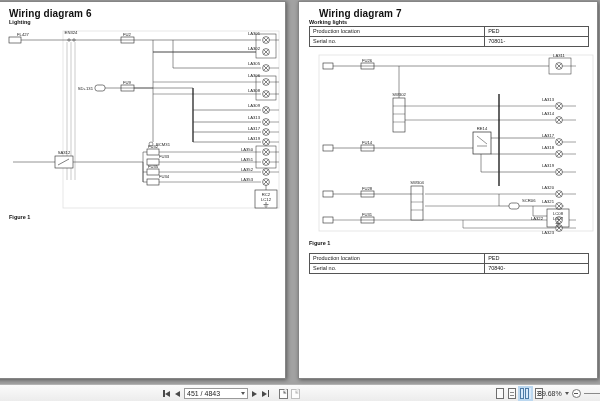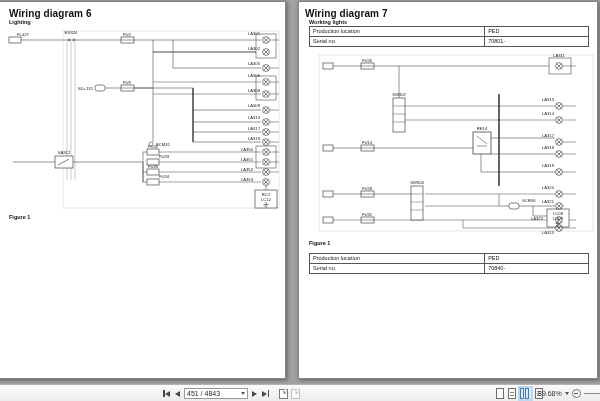--- a/index.html
+++ b/index.html
@@ -183,21 +183,21 @@
         <text x="263" y="166" text-anchor="middle">RC2</text>
         <text x="263" y="171" text-anchor="middle">LC12</text>
         <path d="M263,172 v2 M260.5,174.5 h5 M261.5,176 h3 M262.5,177.3 h1" stroke="#2a2a2a" stroke-width="0.6" fill="none"></path>
       </g>
     </svg>
 
     <div class="fig-label" style="left:22px;top:212px;">Figure 1</div>
   </div>
 
   <div class="page page-right">
-    <div class="pg-title" style="left:6px;top:6px;">Wiring diagram 7</div>
+    <div class="pg-title" style="left:20px;top:6px;">Wiring diagram 7</div>
     <div class="pg-subtitle" style="left:10px;top:17px;">Working lights</div>
 
     <div class="info-table" style="left:10px;top:24px;width:278px;">
       <div class="info-row">
         <div class="cell-l">Production location</div>
         <div class="cell-r">PED</div>
       </div>
       <div class="info-row">
         <div class="cell-l">Serial no.</div>
         <div class="cell-r">70801-</div>

